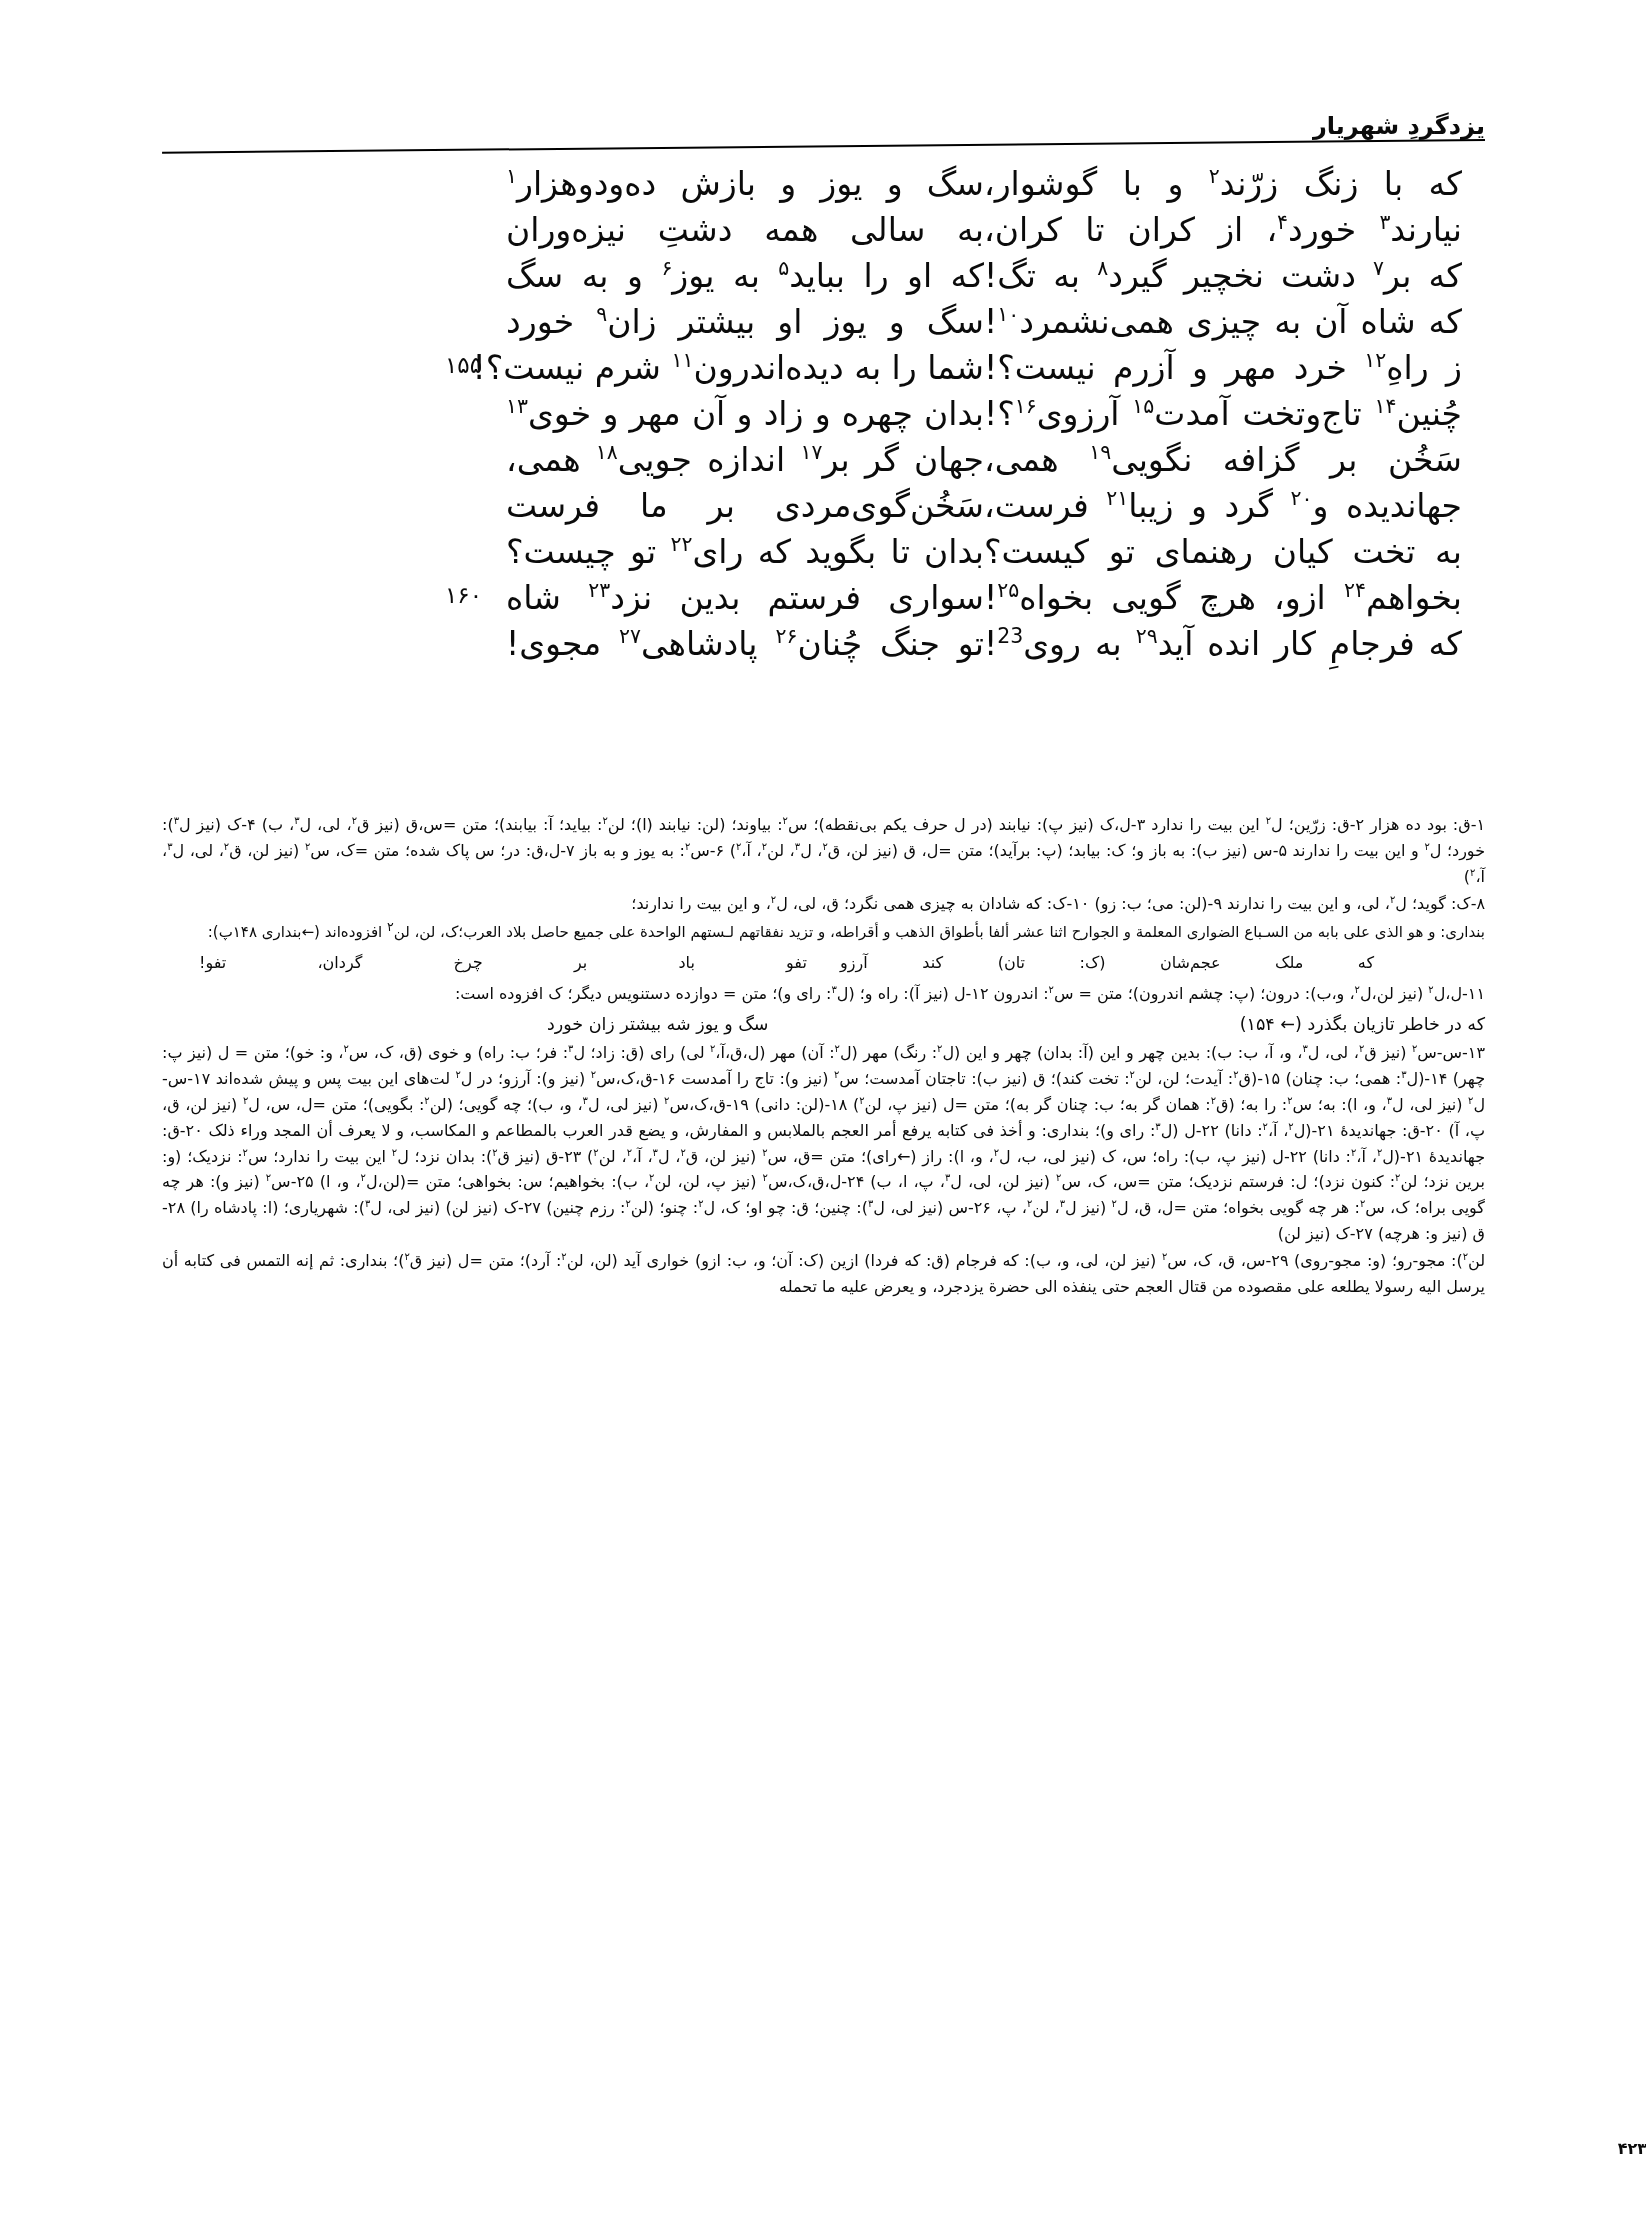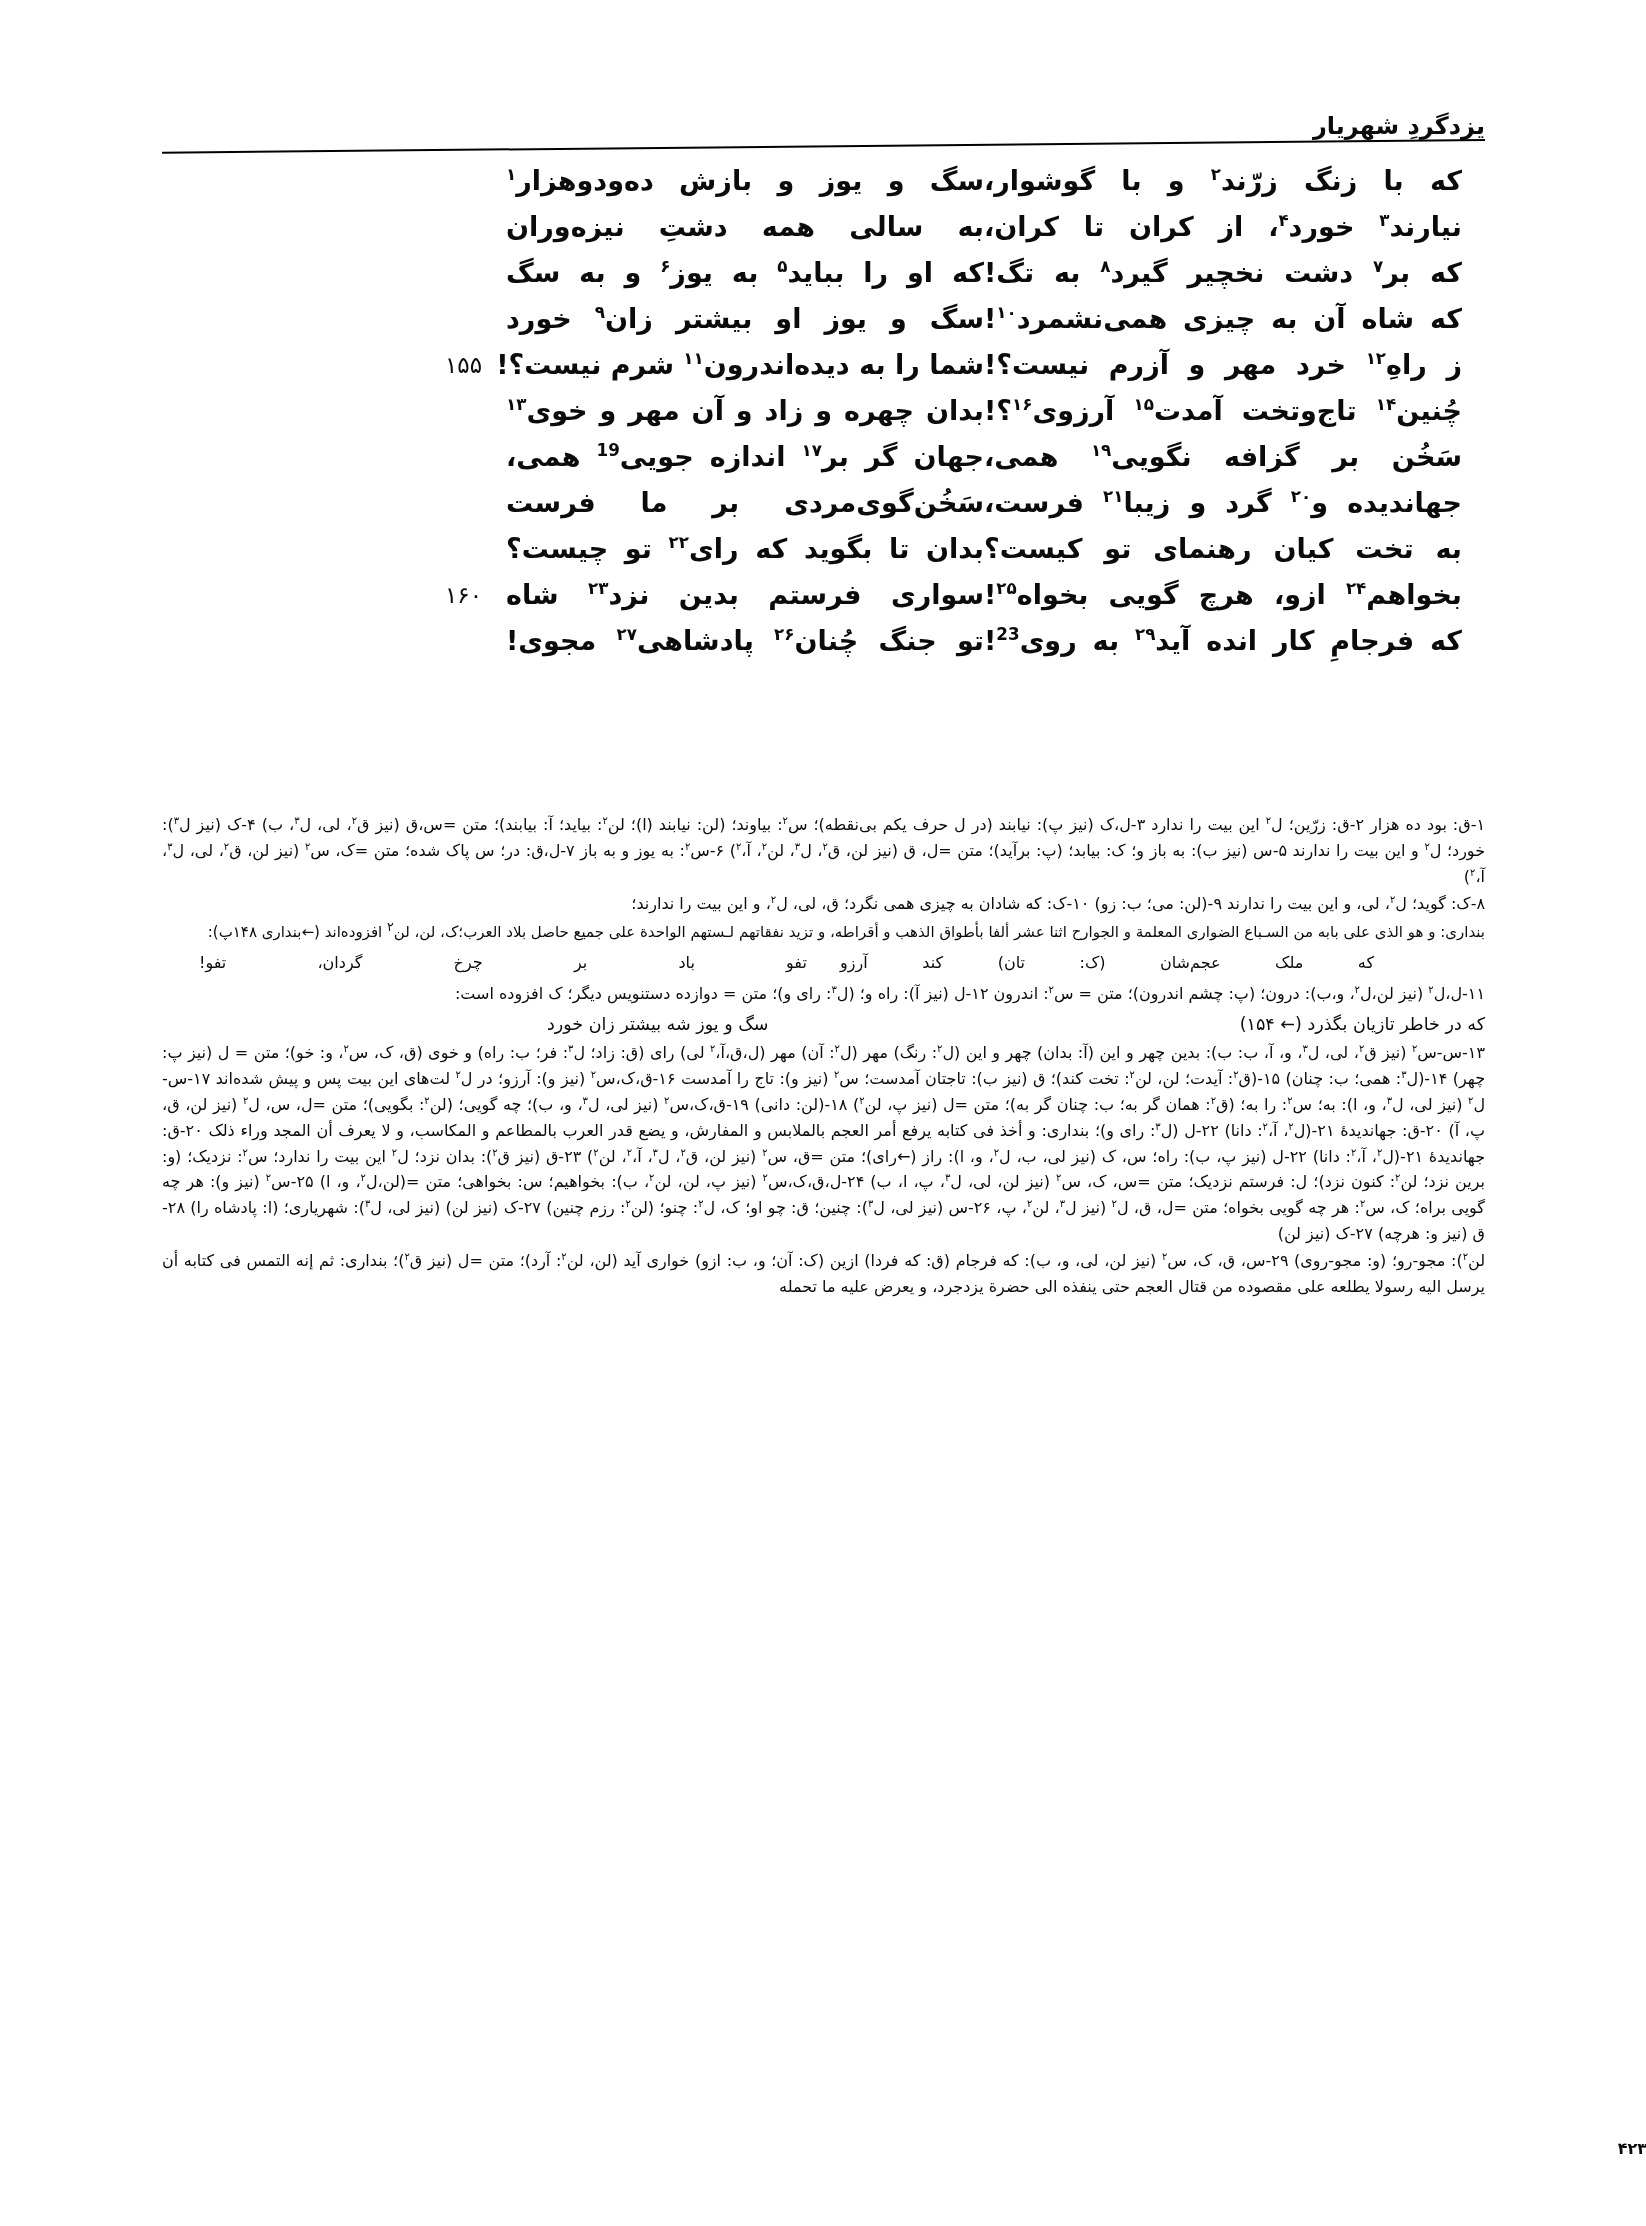--- a/index.html
+++ b/index.html
@@ -39,24 +39,23 @@
     display:flex;flex-direction:row;align-items:flex-start;
     height:46px;
   }
   .num-gutter{
     width:59px;flex:0 0 59px;
     font-size:23px;text-align:right;padding-top:1.8px;
     white-space:nowrap;
   }
   .hemi{
     flex:0 0 478px;width:478px;
-    font-size:27px;line-height:1.08;
+    font-size:33px;line-height:1.08;
     white-space:nowrap;
     letter-spacing:0px;
-    font-weight:bold;
   }
   .hemi.r{ text-align:justify; text-align-last:justify; padding-left:24px;}
   .hemi.l{ text-align:justify; text-align-last:justify; }
   .hemi sup,.fn sup,.inset sup{
     font-size:0.62em;vertical-align:super;line-height:0;
   }
   .app{
     position:absolute;right:162px;left:162px;
     font-size:16px;line-height:1.62;
     text-align:justify;text-align-last:right;
@@ -136,21 +135,21 @@
         <div class="hemi r">شما را به دیده‌اندرون<sup>۱۱</sup> شرم نیست؟!</div>
         <div class="num-gutter">۱۵۵</div>
       </div>
       <div class="couplet">
         <div class="hemi l">چُنین<sup>۱۴</sup> تاج‌وتخت آمدت<sup>۱۵</sup> آرزوی<sup>۱۶</sup>؟!</div>
         <div class="hemi r">بدان چهره و زاد و آن مهر و خوی<sup>۱۳</sup></div>
         <div class="num-gutter"></div>
       </div>
       <div class="couplet">
         <div class="hemi l">سَخُن بر گزافه نگویی<sup>۱۹</sup> همی،</div>
-        <div class="hemi r">جهان گر بر<sup>۱۷</sup> اندازه جویی<sup>19</sup> همی،</div>
+        <div class="hemi r">جهان گر بر<sup>۱۷</sup> اندازه جویی<sup>۱۸</sup> همی،</div>
         <div class="num-gutter"></div>
       </div>
       <div class="couplet">
         <div class="hemi l">جهاندیده و<sup>۲۰</sup> گرد و زیبا<sup>۲۱</sup> فرست،</div>
         <div class="hemi r">سَخُن‌گوی‌مردی بر ما فرست</div>
         <div class="num-gutter"></div>
       </div>
       <div class="couplet">
         <div class="hemi l">به تخت کیان رهنمای تو کیست؟</div>
         <div class="hemi r">بدان تا بگوید که رای<sup>۲۲</sup> تو چیست؟</div>

